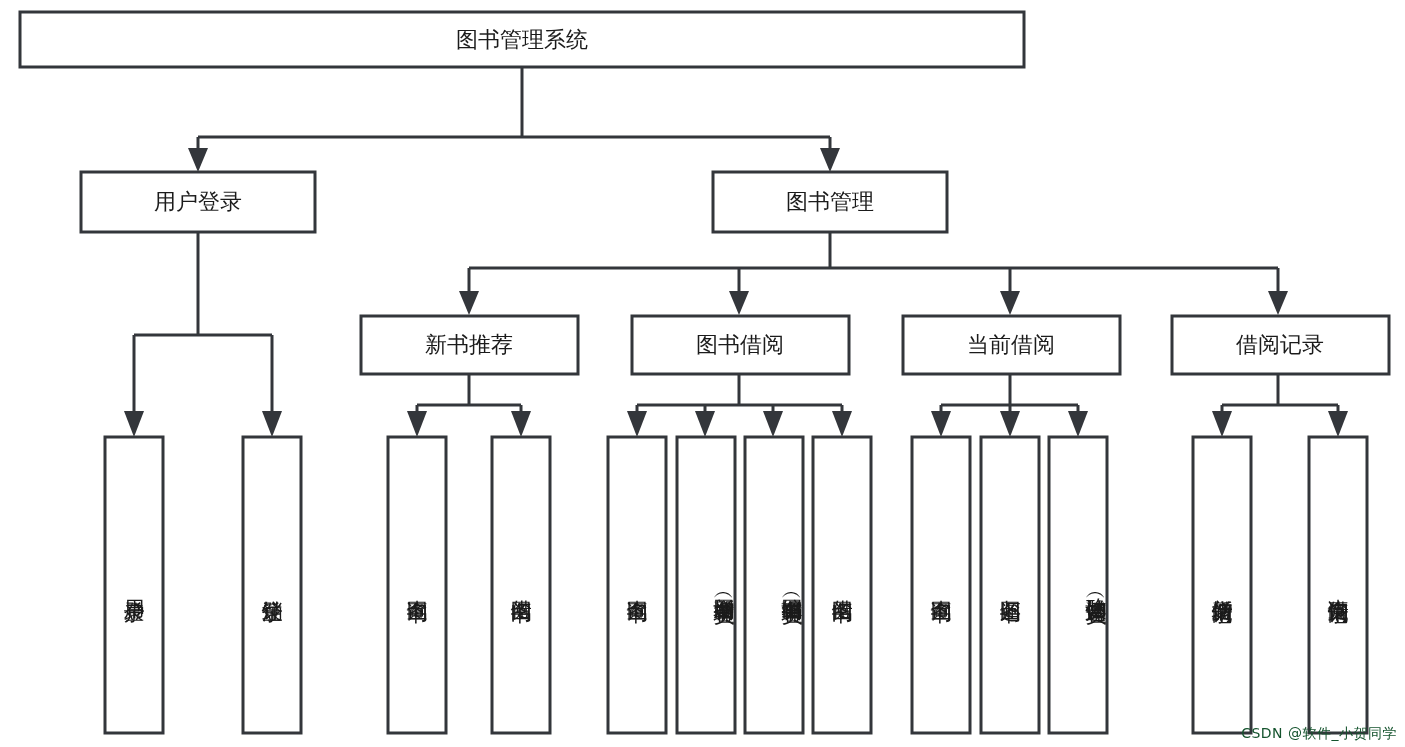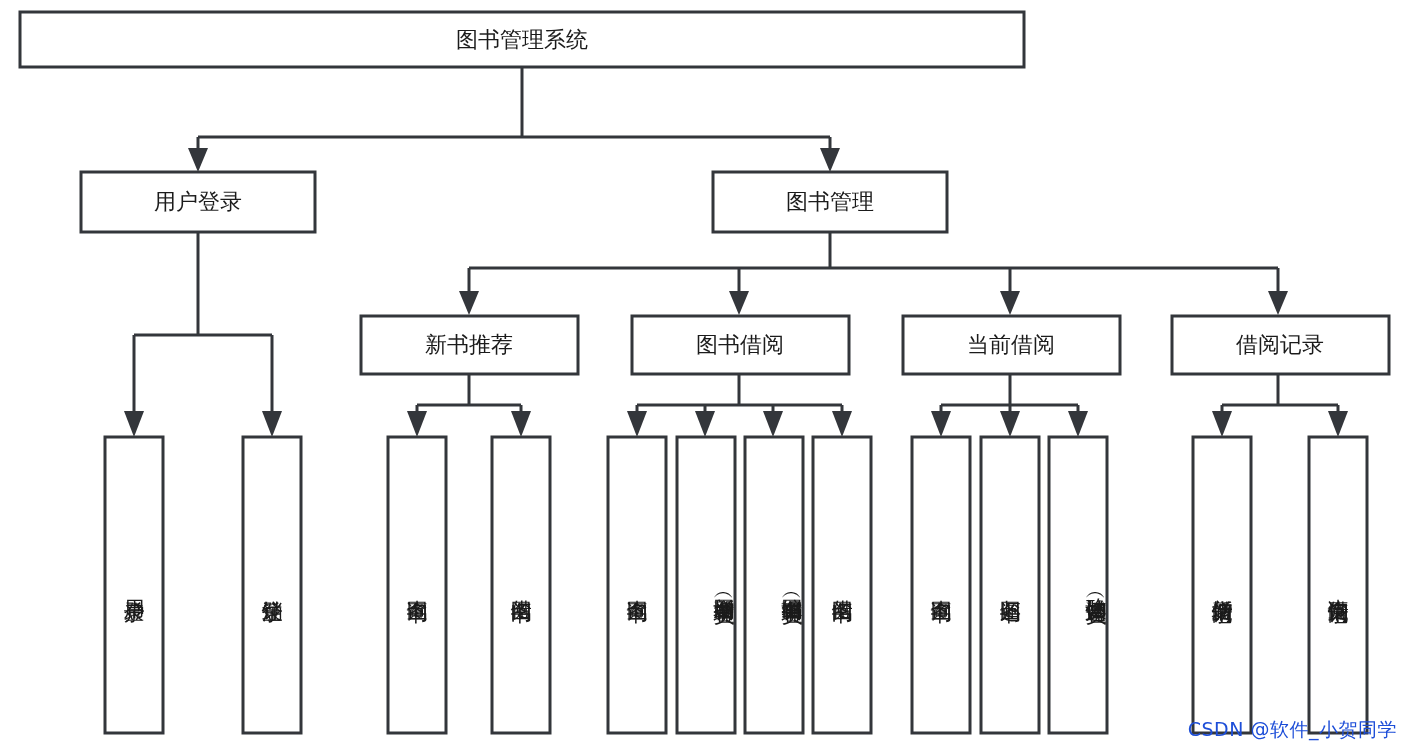--- a/index.html
+++ b/index.html
@@ -64,22 +64,22 @@
     align-items: center;
     justify-content: center;
     white-space: nowrap;
     pointer-events: none;
   }
   .watermark {
     position: absolute;
     right: 8px;
     bottom: 4px;
     font-family: "DejaVu Sans", "Liberation Sans", sans-serif;
-    font-size: 19px;
-    color: #1d4ed8;
+    font-size: 14px;
+    color: #14532d;
     letter-spacing: 0.5px;
     white-space: nowrap;
   }
 </style>
 </head>
 <body>
 
 <div id="diagram-root">
 
   <svg class="flow" viewBox="0 0 1405 747">

